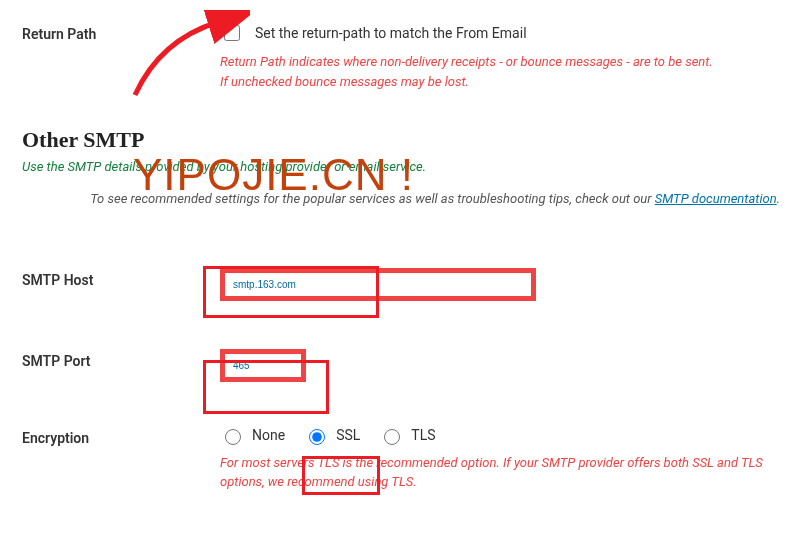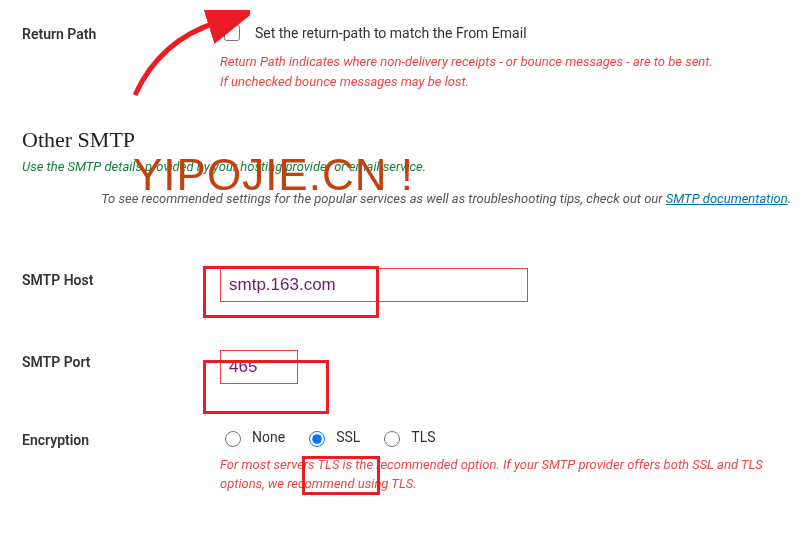--- a/index.html
+++ b/index.html
@@ -8,21 +8,21 @@
     font-family: -apple-system, BlinkMacSystemFont, "Segoe UI", Roboto, "Helvetica Neue", Arial, sans-serif;
     font-size: 13px;
     color: #444;
     background: #fff;
     width: 810px;
     height: 534px;
     overflow: hidden;
     position: relative;
   }
   .wrap {
-    padding: 0 19px 0 22px;
+    padding: 0 30px 0 22px;
   }
   .row {
     display: flex;
     align-items: flex-start;
     padding: 20px 0 8px 0;
   }
   .label-col {
     width: 198px;
     flex: 0 0 198px;
     font-size: 14px;
@@ -50,21 +50,21 @@
   }
   .desc {
     margin-top: 8px;
     color: #ef4444;
     font-style: italic;
     font-size: 13px;
     line-height: 1.5;
   }
   h2 {
     font-family: Georgia, "Times New Roman", serif;
-    font-weight: 400;
+    font-weight: 700;
     font-size: 22px;
     color: #222;
     margin: 28px 0 4px 0;
   }
   .section-desc {
     color: #15803d;
     font-style: italic;
     font-size: 13px;
     line-height: 1.5;
     margin-bottom: 14px;
@@ -74,24 +74,24 @@
     color: #555;
     font-size: 13px;
     margin-bottom: 16px;
     text-align: right;
   }
   a {
     color: #0073aa;
     text-decoration: underline;
   }
   input[type=text] {
-    border: 1px solid #ef4444;
+    border: 5px solid #ef4444;
     padding: 6px 8px;
-    font-size: 17px;
-    color: #701a75;
+    font-size: 10px;
+    color: #0369a1;
     background: #fff;
     box-shadow: inset 0 1px 2px rgba(0,0,0,0.05);
   }
   .host-input { width: 290px; }
   .port-input { width: 60px; }
   .radio-row {
     display: flex;
     align-items: center;
     gap: 19px;
   }

